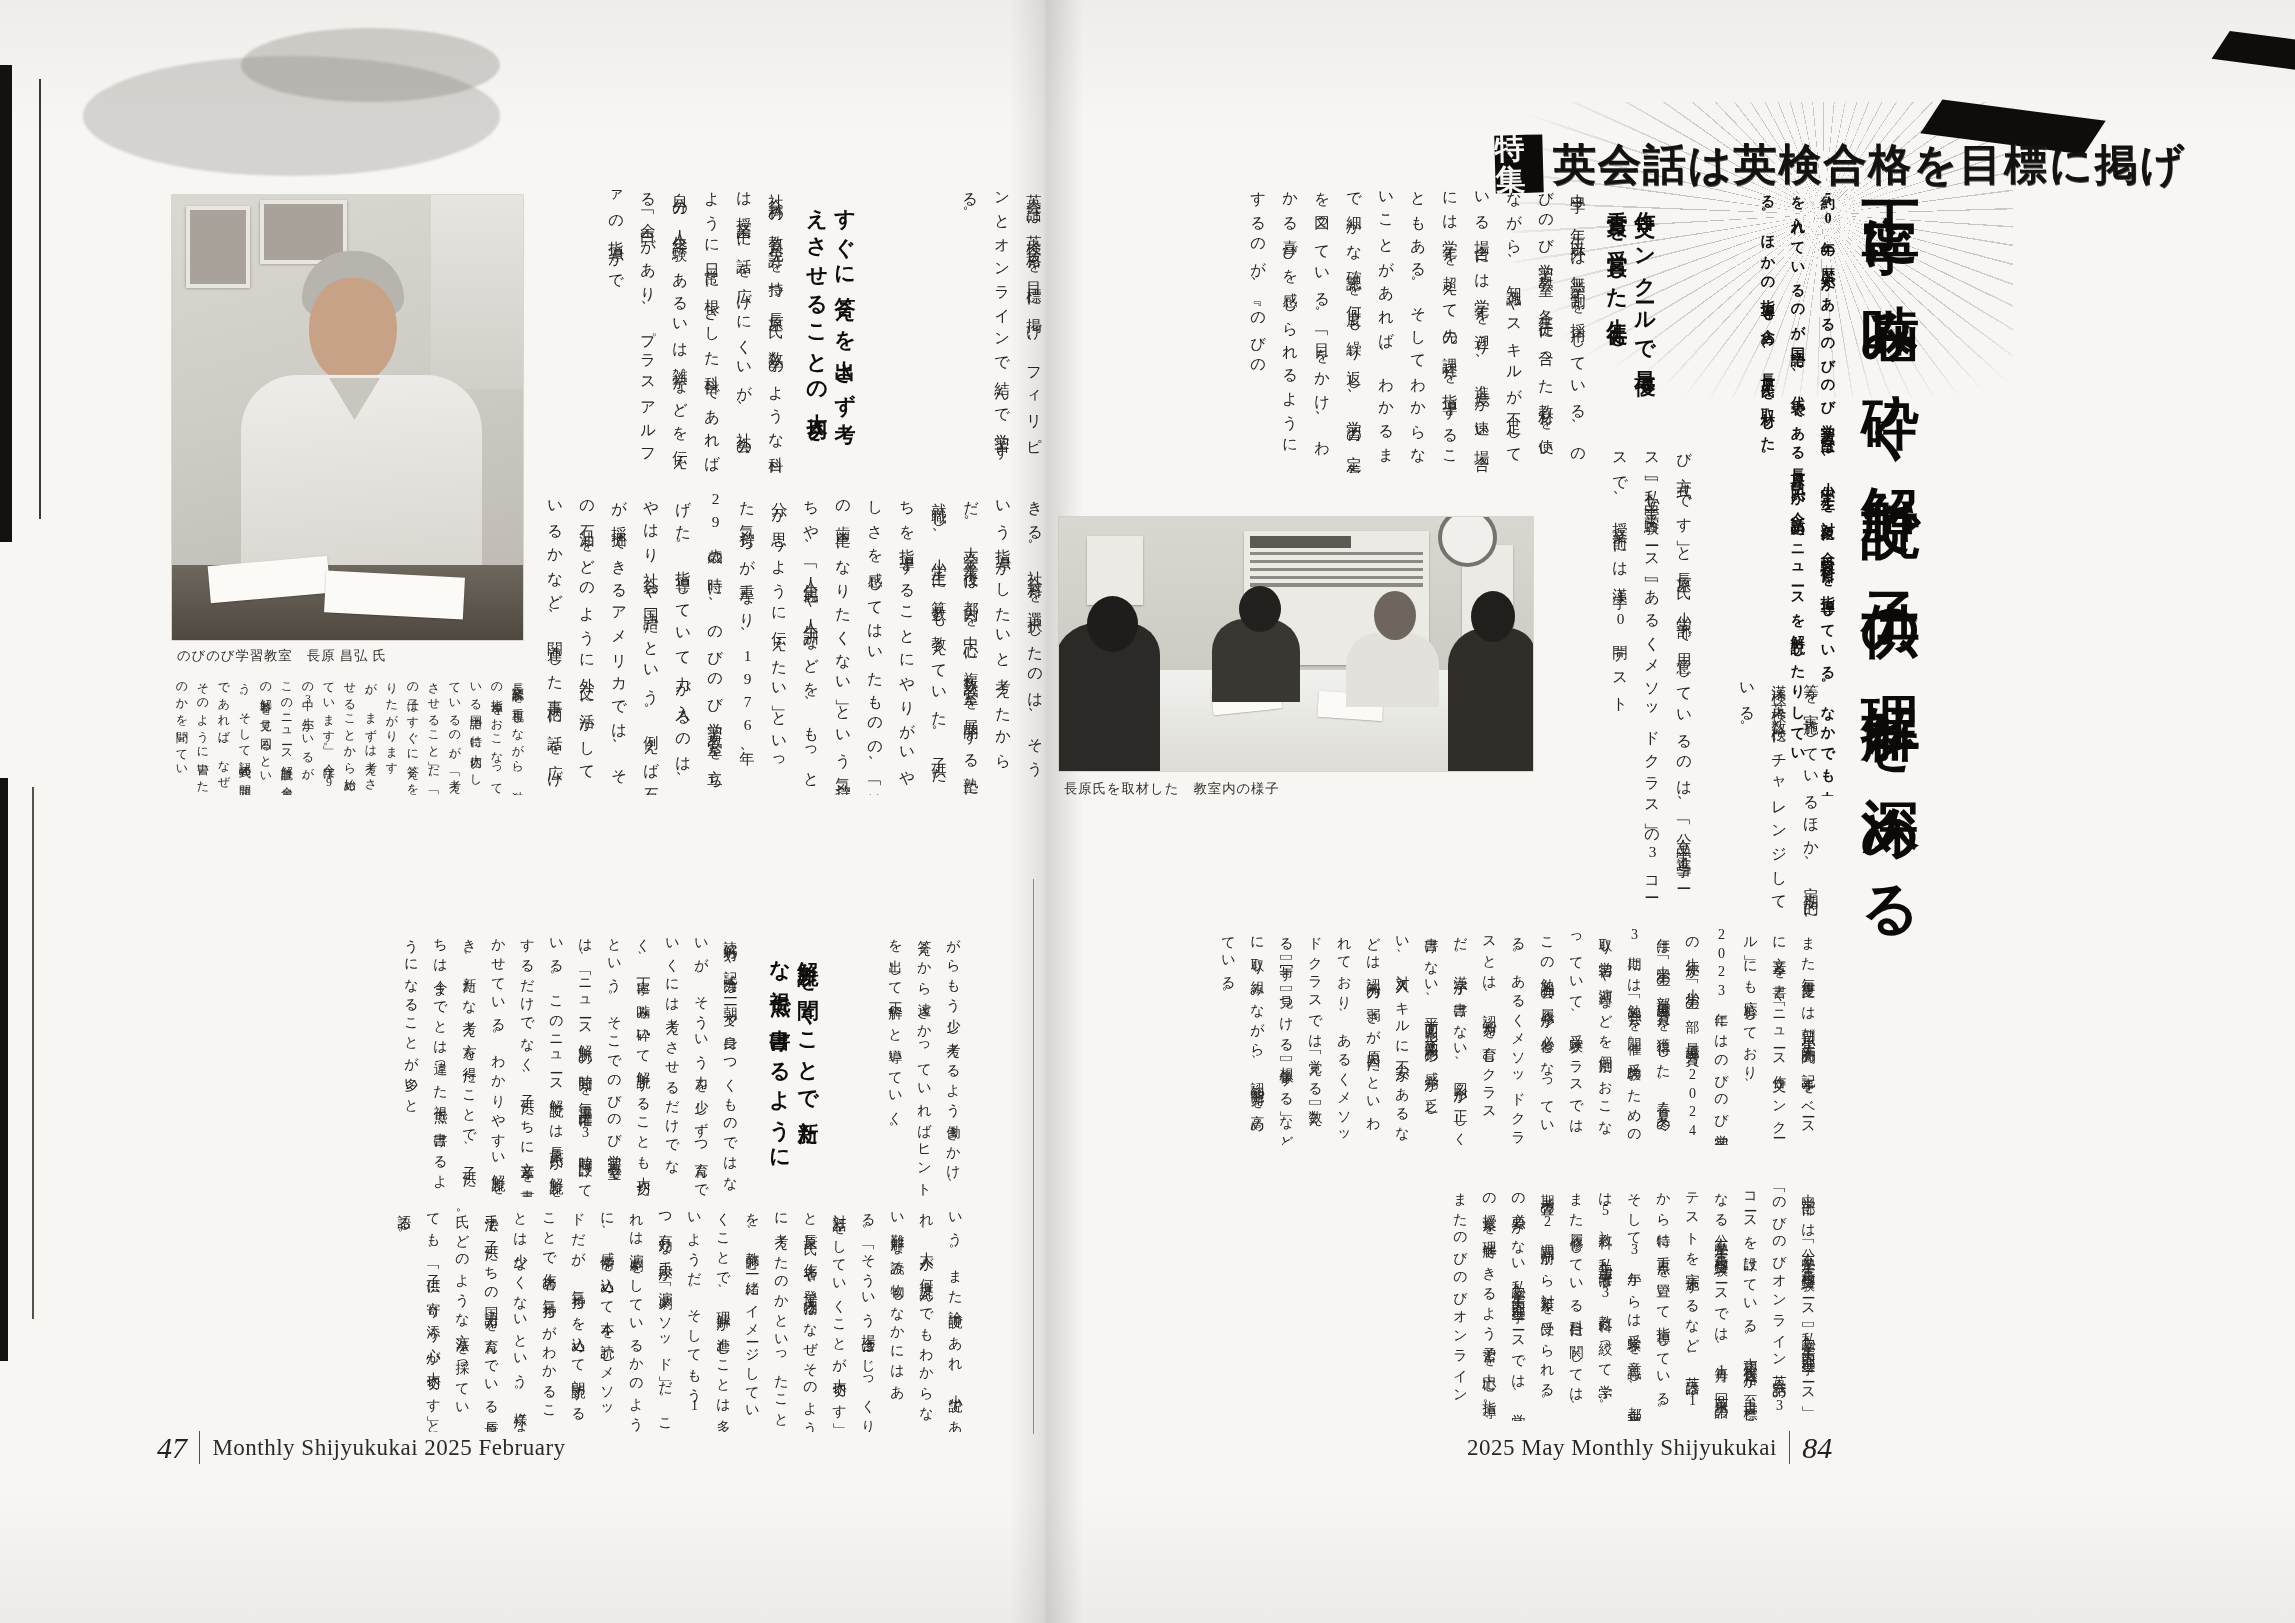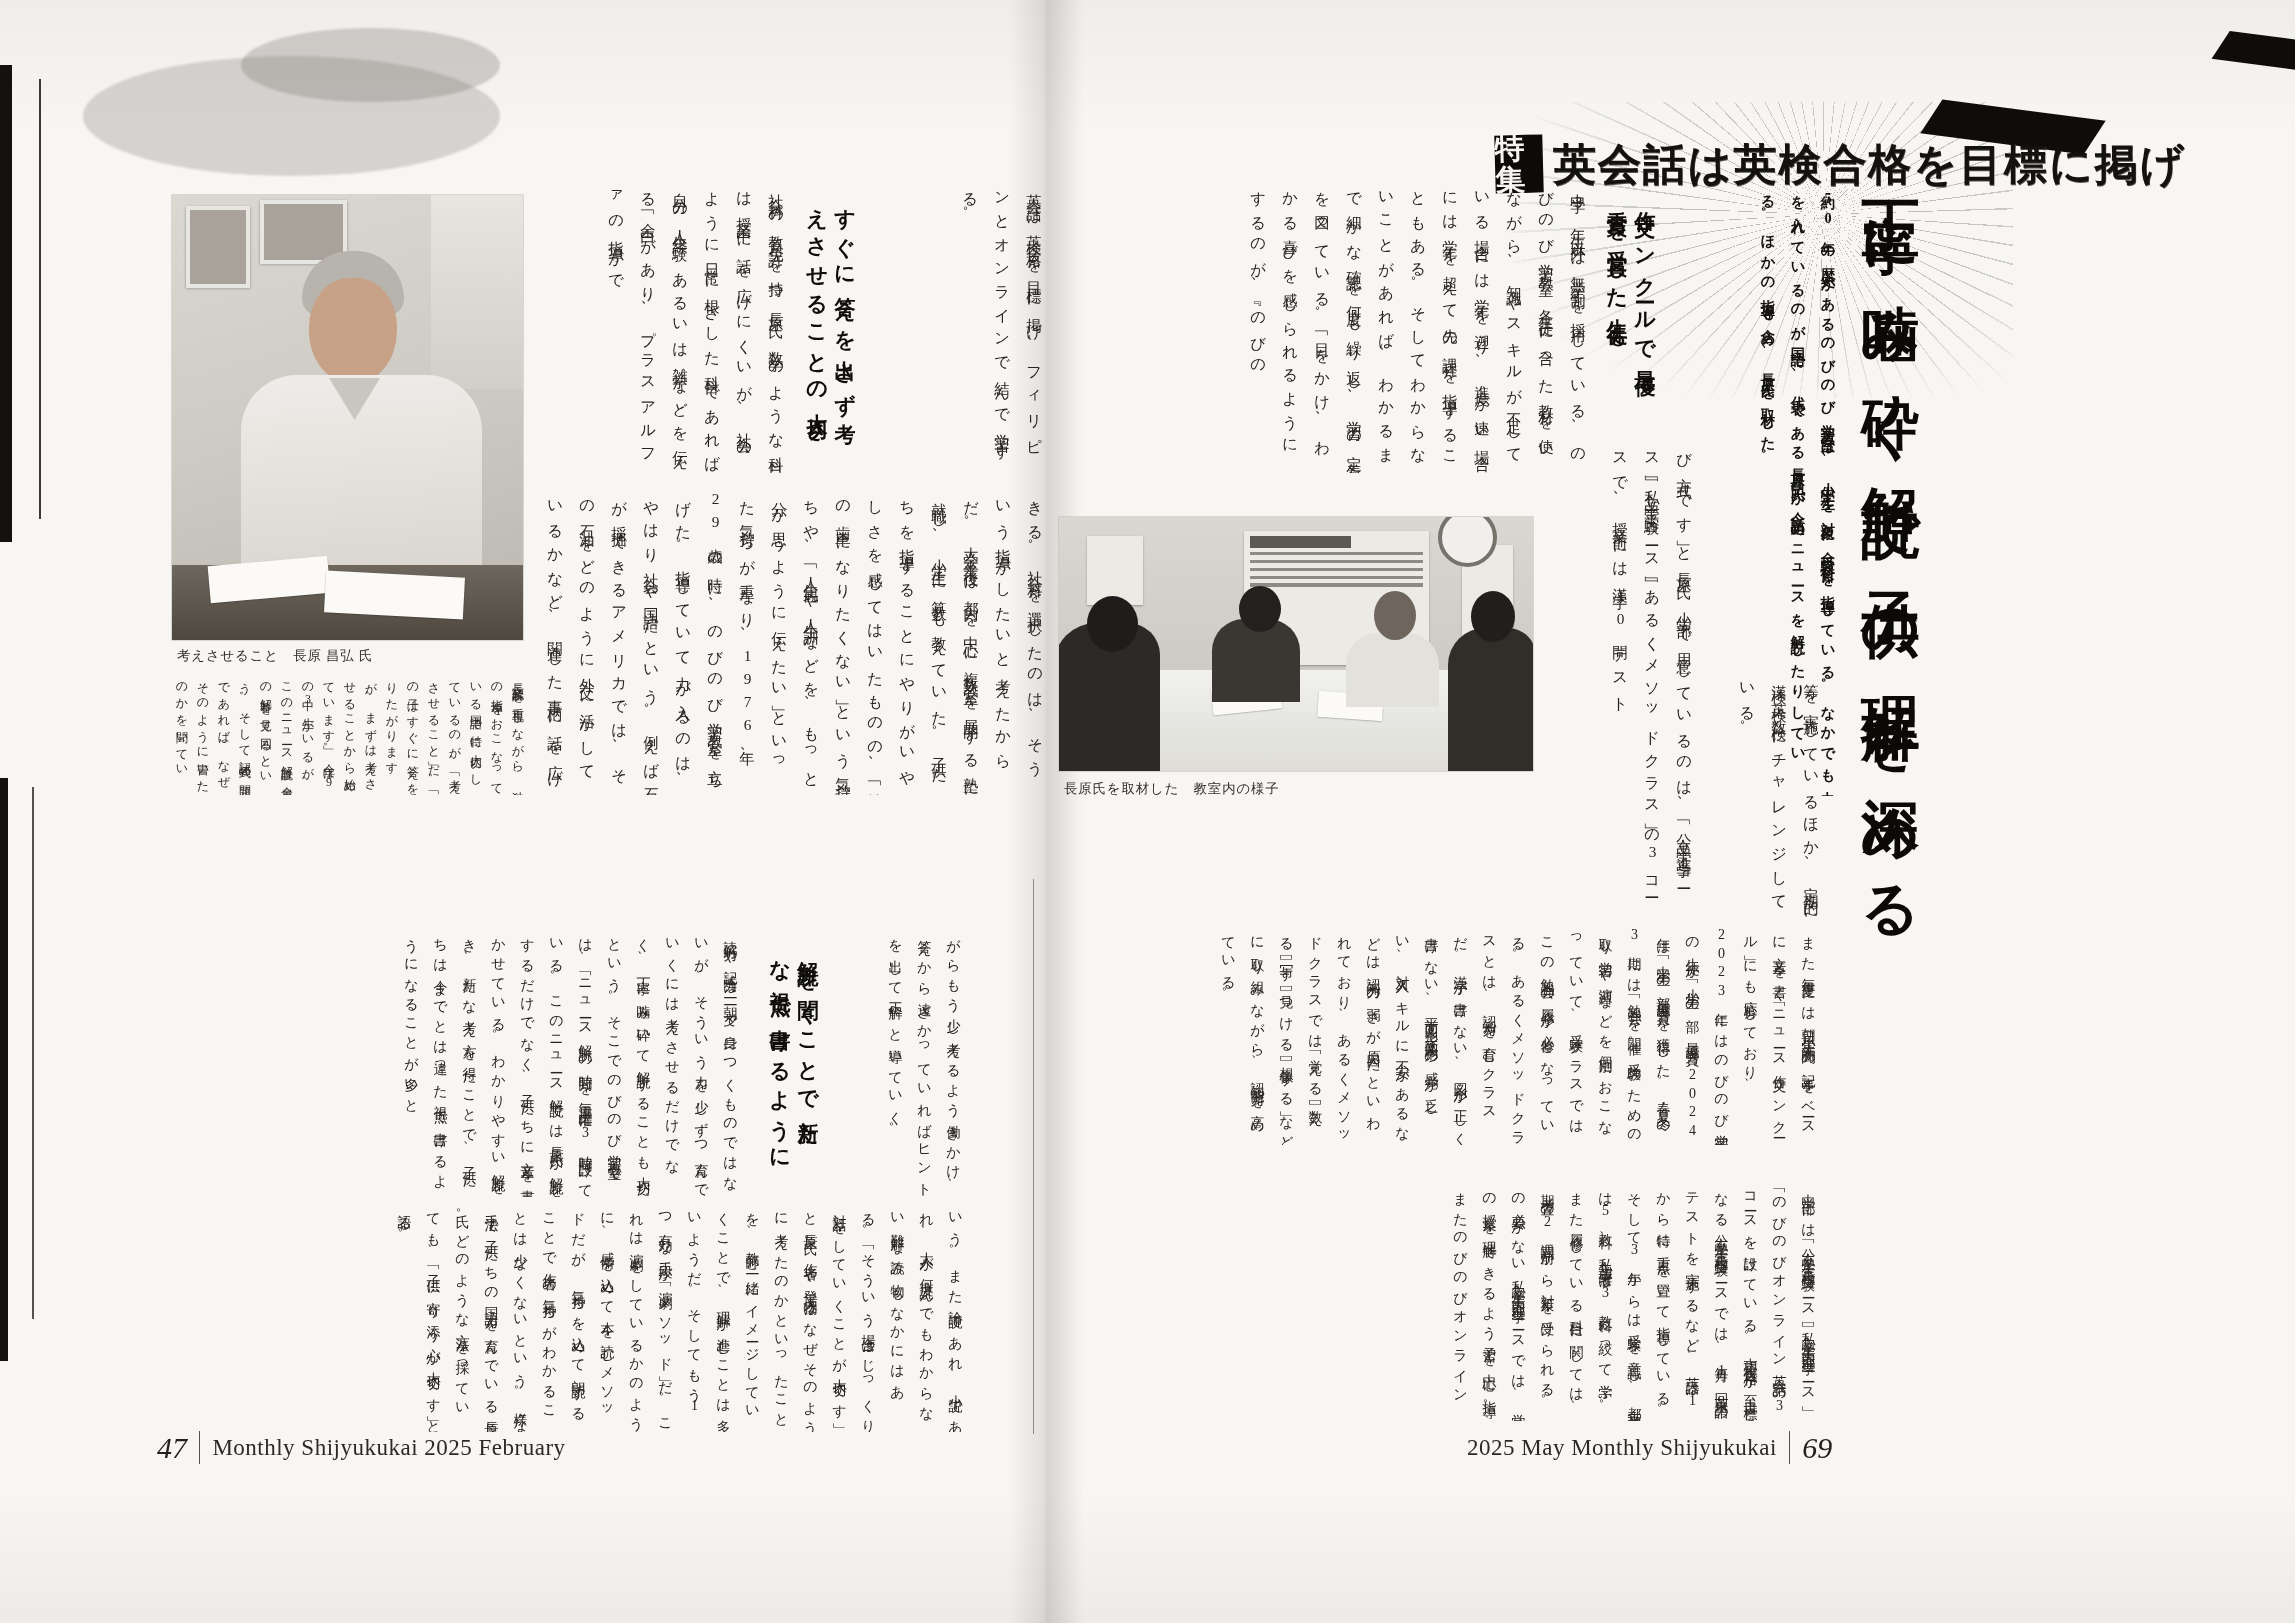--- a/index.html
+++ b/index.html
@@ -105,36 +105,36 @@
   <div class="abs" style="left:287px;top:116px;width:93px;height:74px;background:#e3e1dc;border-radius:32px 32px 0 0;"></div>
   <div class="abs head-sil" style="left:315px;top:74px;width:42px;height:49px;background:#6e665c;"></div>
   <div class="abs" style="left:389px;top:111px;width:88px;height:143px;background:#312e2a;border-radius:37px 28px 0 0;"></div>
   <div class="abs head-sil" style="left:412px;top:74px;width:44px;height:51px;background:#211f1c;"></div>
 </div>
 <div class="abs caption-t" style="left:1064px;top:781px;">長原氏を取材した　教室内の様子</div>
 
 <div class="abs footer-wrap" style="left:1467px;top:1431px;">
   <span class="footer-t">2025 May Monthly Shijyukukai</span>
   <span class="footer-rule"></span>
-  <span class="footer-num">69</span>
+  <span class="footer-num">84</span>
 </div>
 
 <div class="abs photo photo-portrait" style="left:172px;top:195px;width:351px;height:445px;">
   <div class="abs frame" style="left:14px;top:11px;width:56px;height:74px;"></div>
   <div class="abs frame" style="left:88px;top:4.6px;width:79px;height:56px;"></div>
   <div class="abs" style="left:259px;top:0;width:93px;height:194px;background:linear-gradient(180deg,#e7e5e0,#d2cfc9);"></div>
   <div class="abs head-sil" style="left:130px;top:56px;width:102px;height:65px;background:#b7b3ad;border-radius:51px 51px 18.5px 18.5px;"></div>
   <div class="abs" style="left:137px;top:83px;width:88px;height:106px;background:#c8a287;border-radius:46% 46% 50% 50%;"></div>
   <div class="abs" style="left:69px;top:180px;width:241px;height:199px;background:linear-gradient(175deg,#efede9,#d9d6d0);border-radius:56px 56px 0 0;"></div>
   <div class="abs" style="left:157px;top:183px;width:51px;height:42px;background:#c9c5bf;clip-path:polygon(50% 100%,0 0,100% 0);"></div>
   <div class="abs" style="left:0;top:370px;width:351px;height:75px;background:linear-gradient(180deg,#6e675e,#4e483f);"></div>
   <div class="abs paper" style="left:37px;top:366px;width:120px;height:37px;transform:rotate(-5deg);"></div>
   <div class="abs paper" style="left:153px;top:379px;width:139px;height:42px;transform:rotate(3deg);"></div>
 </div>
-<div class="abs caption-t" style="left:177px;top:648px;">考えさせること　長原 昌弘 氏</div>
+<div class="abs caption-t" style="left:177px;top:648px;">のびのび学習教室　長原 昌弘 氏</div>
 
 <div class="abs v body-t" style="left:952px;top:181px;width:98px;height:292px;">英会話は英検合格を目標に掲げ、フィリピンとオンラインで結んで学習する。</div>
 <div class="abs v head-t" style="left:801px;top:193px;width:58px;height:287px;">すぐに答えを出さず考
 えさせることの大切さ</div>
 <div class="abs v body-t" style="left:531px;top:181px;width:261px;height:292px;">社会科の教員免許を持つ長原氏。数学のような科目は授業中に話を広げにくいが、社会のように日常に根ざした科目であれば自分の人生経験、あるいは雑学などを伝える「余白」があり、プラスアルファの指導がで</div>
 <div class="abs v body-t" style="left:531px;top:490px;width:520px;height:305px;">きる。社会科を選択したのは、そういう指導がしたいと考えたからだ。大学卒業後は都内を中心に複数教室を展開する塾に就職し、小学生に算数も教えていた。子供たちを指導することにやりがいや楽しさを感じてはいたものの、「社会の歯車になりたくない」という気持ちや、「人生観や人生訓などを、もっと自分が思うように伝えたい」といった気持ちが重なり、1976年、29歳の時に、のびのび学習教室を立ち上げた。指導していて力が入るのは、やはり社会や国語だという。例えば石油が採掘できるアメリカでは、その石油をどのように外交に活かしているかなど、関連した事柄に話を広げながら子供たちの興味関心を引き出していく。</div>
 <div class="abs v body-xs" style="left:175px;top:674px;width:353px;height:121px;">長文読解を重視しながら、独自の指導をおこなっている国語で特に大切にしているのが、「考えさせること」だ。「今の子はすぐに答えを知りたがりますが、まずは考えさせることから始めています」。今年は9名の中3生がいるが、このニュース解説は全員の解答を見て回るという。そして記述式の問題であれば、なぜそのように書いたのかを聞いていく。ちょっとした違いであれば褒めな</div>
 
 <div class="abs v body-s" style="left:831px;top:929px;width:137px;height:268px;">がらもう少し考えるよう働きかけ、答えから遠ざかっていればヒントを出して正解へと導いていく。</div>
 <div class="abs v head-t" style="left:750px;top:944px;width:72px;height:268px;">解説を聞くことで新た

